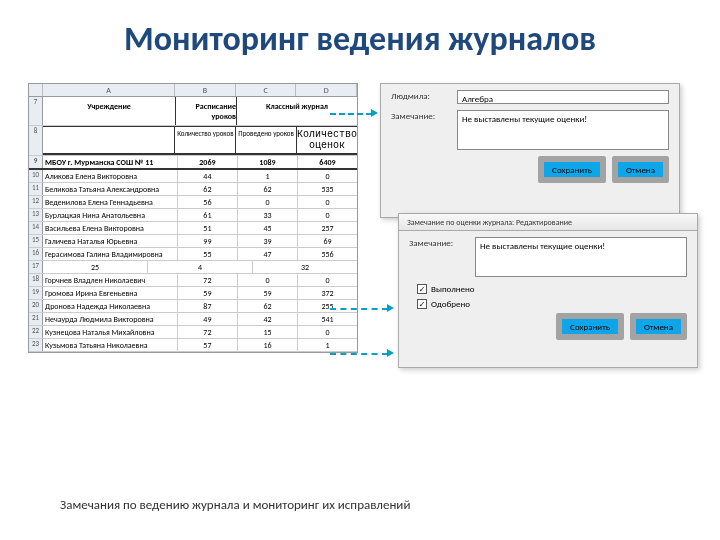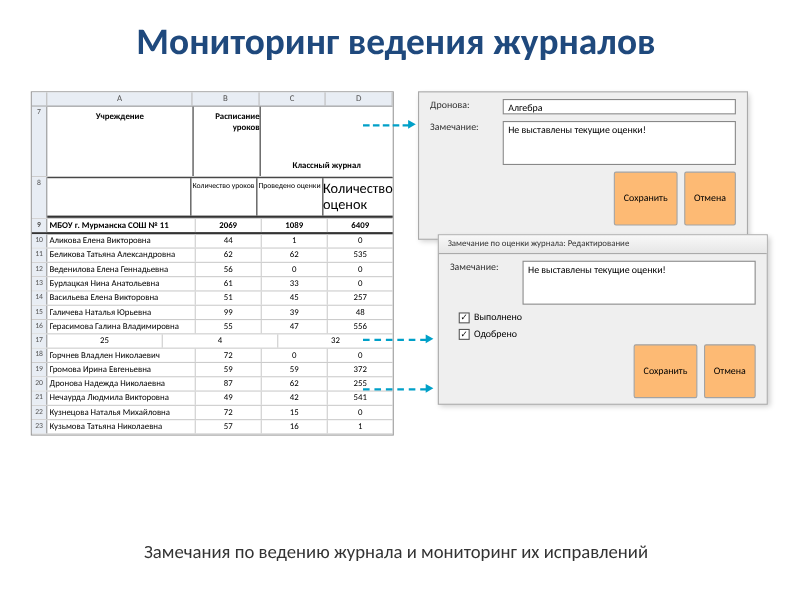--- a/index.html
+++ b/index.html
@@ -15,52 +15,52 @@
   .colhdr { display: flex; background: #e8edf4; border-bottom: 1px solid #999; }
   .colhdr div { flex: 1; text-align: center; padding: 1px 0; border-right: 1px solid #bbb; color: #555; }
   .row { display: flex; border-bottom: 1px solid #ccc; }
   .rownum { width: 14px; text-align: center; background: #e8edf4; border-right: 1px solid #999; color: #555; font-size: 7px; }
   .cellA { flex: 2.2; border-right: 1px solid #ccc; padding: 1px 2px; }
   .cellB, .cellC, .cellD { flex: 1; border-right: 1px solid #ccc; text-align: center; padding: 1px 0; }
   .cellD { border-right: none; }
   .hdrspan { display:flex; }
   .hdrspan .hA { flex:2.2; border-right:1px solid #333; text-align:center; padding:4px 0; font-weight:700; font-size:8px; }
   .hdrspan .hB { flex:1; border-right:1px solid #333; text-align:right; padding:4px 0; font-weight:700; font-size:8px; }
-  .hdrspan .hCD { flex:2; text-align:center; padding:4px 0; font-weight:700; font-size:8px;margin-top:45px; }
+  .hdrspan .hCD { flex:2; text-align:center; padding:4px 0; font-weight:700; font-size:8px; }
   .subhdr { display:flex; border-bottom: 2px solid #333; border-top:1px solid #333;}
   .subhdr .hA { flex:2.2; border-right:1px solid #333;}
   .subhdr .hB { flex:1; border-right:1px solid #333; font-size:7px; text-align:center; padding:2px 0; }
   .subhdr .hC { flex:1; border-right:1px solid #333; font-size:7px; text-align:center; padding:2px 0;}
-  .subhdr .hD { flex:1; font-size:13px; padding:2px 0;}
+  .subhdr .hD { flex:1; font-size:10px; text-align:center; padding:2px 0;font-family:Liberation Mono, monospace;}
   .boldrow { font-weight: 700; border-bottom: 2px solid #333; }
 
   
   .panel { position: absolute; background: #efefef; border: 1px solid #aaa; font-size: 9px; box-shadow: 2px 2px 5px rgba(0,0,0,.2); }
   .panel1 { top: 0; left: 12px; width: 300px; height: 135px; }
   .panel2 { top: 130px; left: 30px; width: 300px; height: 155px; }
   .formrow { display: flex; gap: 6px; margin: 6px 10px; align-items:flex-start;}
   .lbl { width: 60px; color: #333; }
   .txt { flex: 1; background: #fff; border: 1px solid #888; padding: 2px 4px; height: 14px; font-size: 9px; }
   .txtarea { height: 40px; }
   .btnrow { text-align: right; margin: 4px 10px; }
-  .btn { display:inline-block; background: #fdba74; border: 1px solid #a3a3a3; border-radius: 2px; padding: 18px 8px; font-size: 9px; margin-left: 4px; }
+  .btn { display:inline-block; background: #0ea5e9; border: 6px solid #a3a3a3; border-radius: 2px; padding: 2px 8px; font-size: 9px; margin-left: 4px; }
   .ptitle { background: linear-gradient(#f8f8f8,#e6e6e6); border-bottom:1px solid #aaa; padding: 3px 8px; font-size: 8px; color:#333;}
   .chk { margin: 4px 18px; font-size: 9px; display:flex; align-items:center; gap:4px;}
   .chkbox { width:10px; height:10px; border:1px solid #555; display:inline-flex; align-items:center; justify-content:center; font-size:8px; line-height:8px; background:#fff;}
 
   .arrow { position:absolute; border-top: 2px dashed #00a0c8; }
   .arrow1 { top: 30px; left: -38px; width: 42px; }
   .arrow2 { top: 225px; left: -38px; width: 58px; }
   .arrow3 { top: 270px; left: -38px; width: 58px; }
   .arrowtip { position:absolute; width:0;height:0; border-top:4px solid transparent; border-bottom:4px solid transparent; border-left:7px solid #00a0c8;}
   .at1{ top:26px; left:3px;}
   .at2{ top:221px; left:19px;}
   .at3{ top:266px; left:19px;}
 
-  .caption { position: absolute; bottom: 28px; left: 0; right: 0; text-align: center; font-size: 17px; color: #333; padding: 0 120px; }
+  .caption { position: absolute; bottom: 28px; left: 0; right: 0; font-size: 13px; color: #333; padding: 0 60px; }
 </style>
 </head>
 <body>
 
 <div class="slide">
   <div class="title">Мониторинг ведения журналов</div>
 
   <div class="content">
 
     <div class="left">
@@ -78,21 +78,21 @@
             <div class="hA">Учреждение</div>
             <div class="hB">Расписание уроков</div>
             <div class="hCD">Классный журнал</div>
           </div>
         </div>
         <div class="row">
           <div class="rownum">8</div>
           <div class="subhdr" style="flex:1">
             <div class="hA"></div>
             <div class="hB">Количество уроков</div>
-            <div class="hC">Проведено оценки</div>
+            <div class="hC">Проведено уроков</div>
             <div class="hD">Количество оценок</div>
           </div>
         </div>
         <div class="row boldrow">
           <div class="rownum">9</div>
           <div class="cellA">МБОУ г. Мурманска СОШ № 11</div>
           <div class="cellB">2069</div>
           <div class="cellC">1089</div>
           <div class="cellD">6409</div>
         </div>
@@ -130,21 +130,21 @@
               <div class="cellA">Васильева Елена Викторовна</div>
               <div class="cellB">51</div>
               <div class="cellC">45</div>
               <div class="cellD">257</div>
             </div>
             <div class="row">
               <div class="rownum">15</div>
               <div class="cellA">Галичева Наталья Юрьевна</div>
               <div class="cellB">99</div>
               <div class="cellC">39</div>
-              <div class="cellD">48</div>
+              <div class="cellD">69</div>
             </div>
             <div class="row">
               <div class="rownum">16</div>
               <div class="cellA">Герасимова Галина Владимировна</div>
               <div class="cellB">55</div>
               <div class="cellC">47</div>
               <div class="cellD">556</div>
             </div>
             <div class="row">
               <div class="rownum">17</div>
@@ -201,21 +201,21 @@
     <div class="right">
       <div class="arrow arrow1"></div>
         <div class="arrowtip at1"></div>
       <div class="arrow arrow2"></div>
         <div class="arrowtip at2"></div>
       <div class="arrow arrow3"></div>
         <div class="arrowtip at3"></div>
 
       <div class="panel panel1">
         <div class="formrow">
-          <div class="lbl">Дронова:</div>
+          <div class="lbl">Людмила:</div>
           <div class="txt">Алгебра</div>
         </div>
         <div class="formrow">
           <div class="lbl">Замечание:</div>
           <div class="txt txtarea">Не выставлены текущие оценки!</div>
         </div>
         <div class="btnrow">
           <span class="btn">Сохранить</span>
           <span class="btn">Отмена</span>
         </div>

